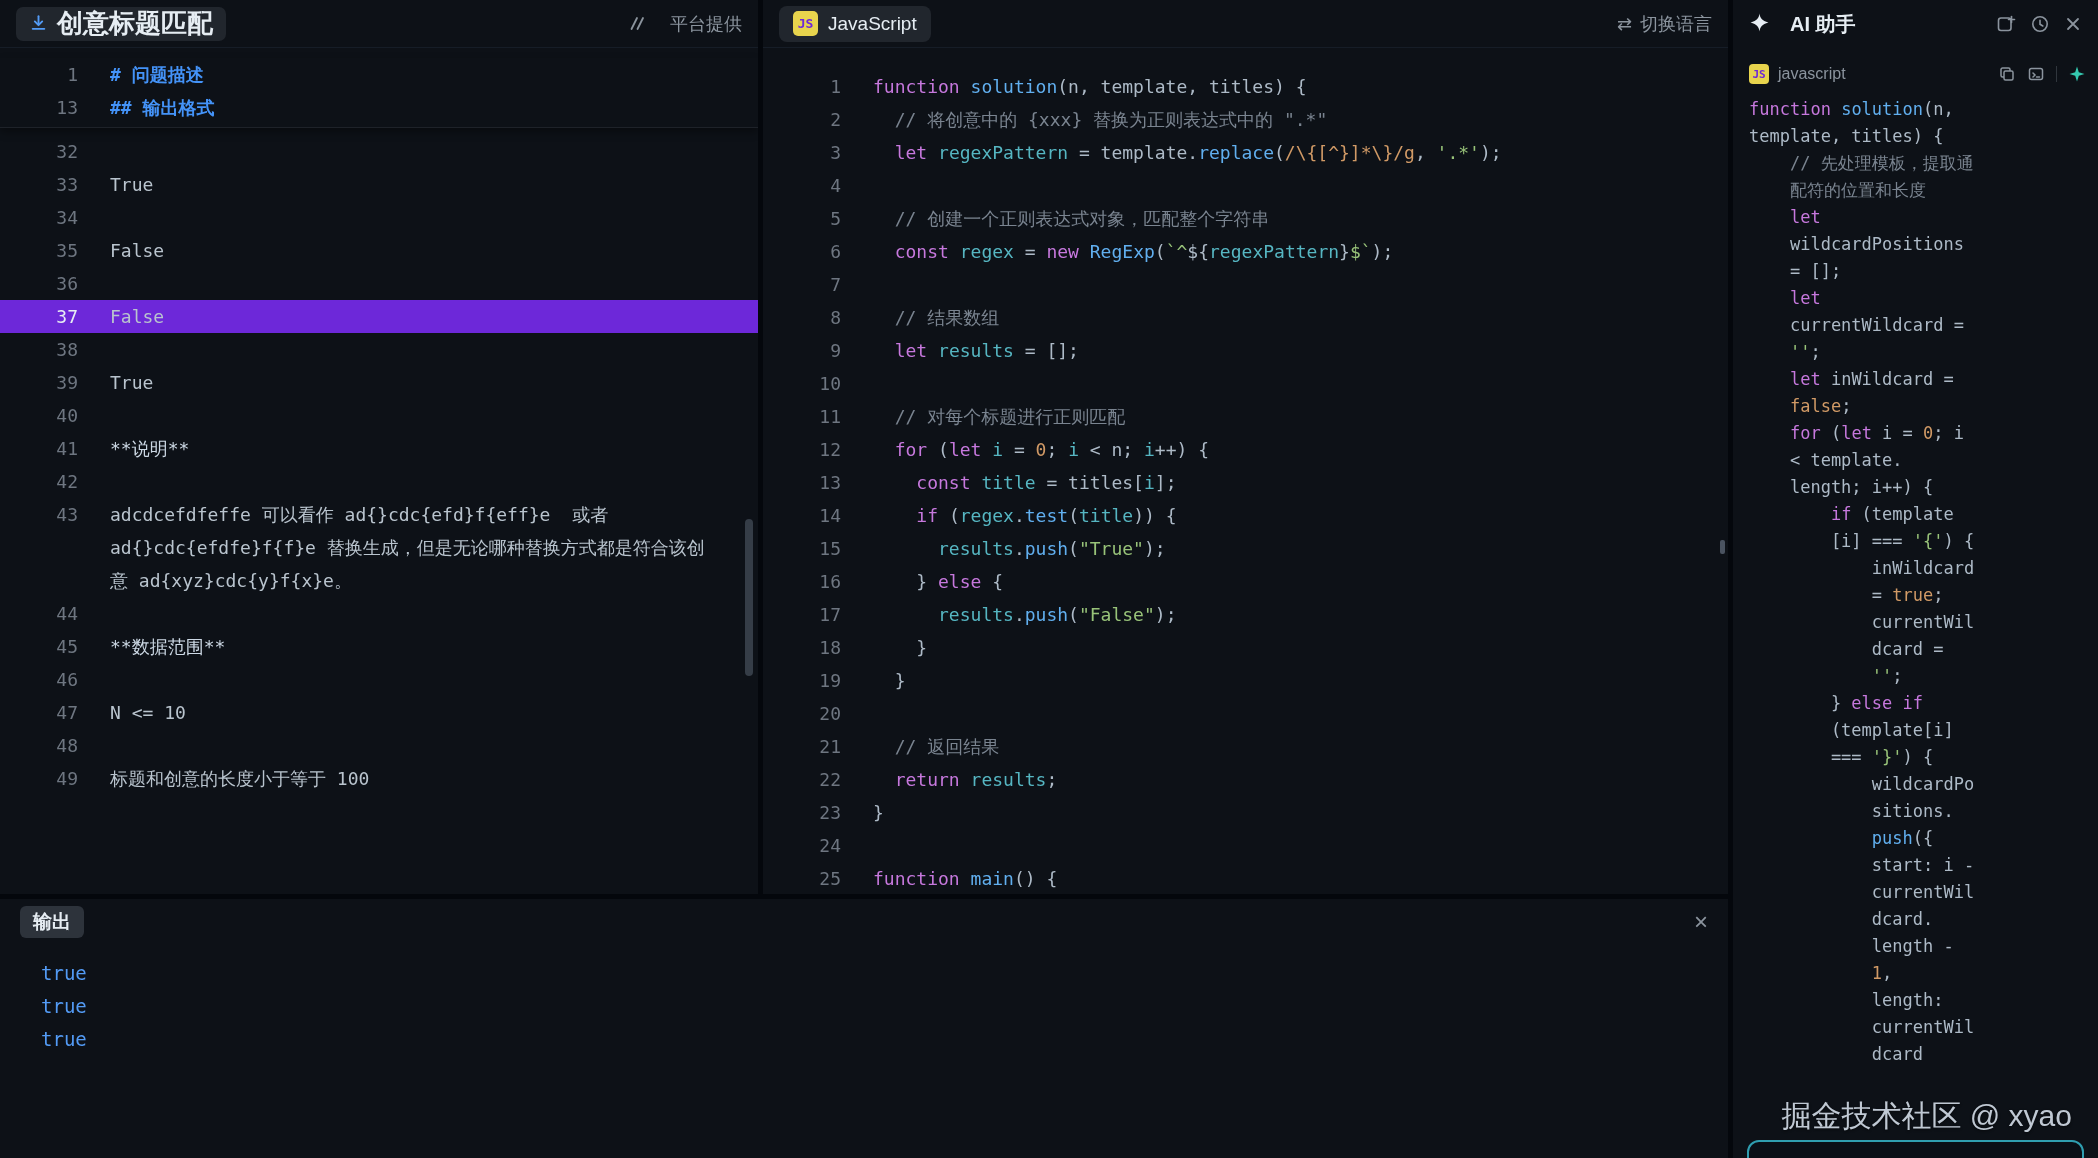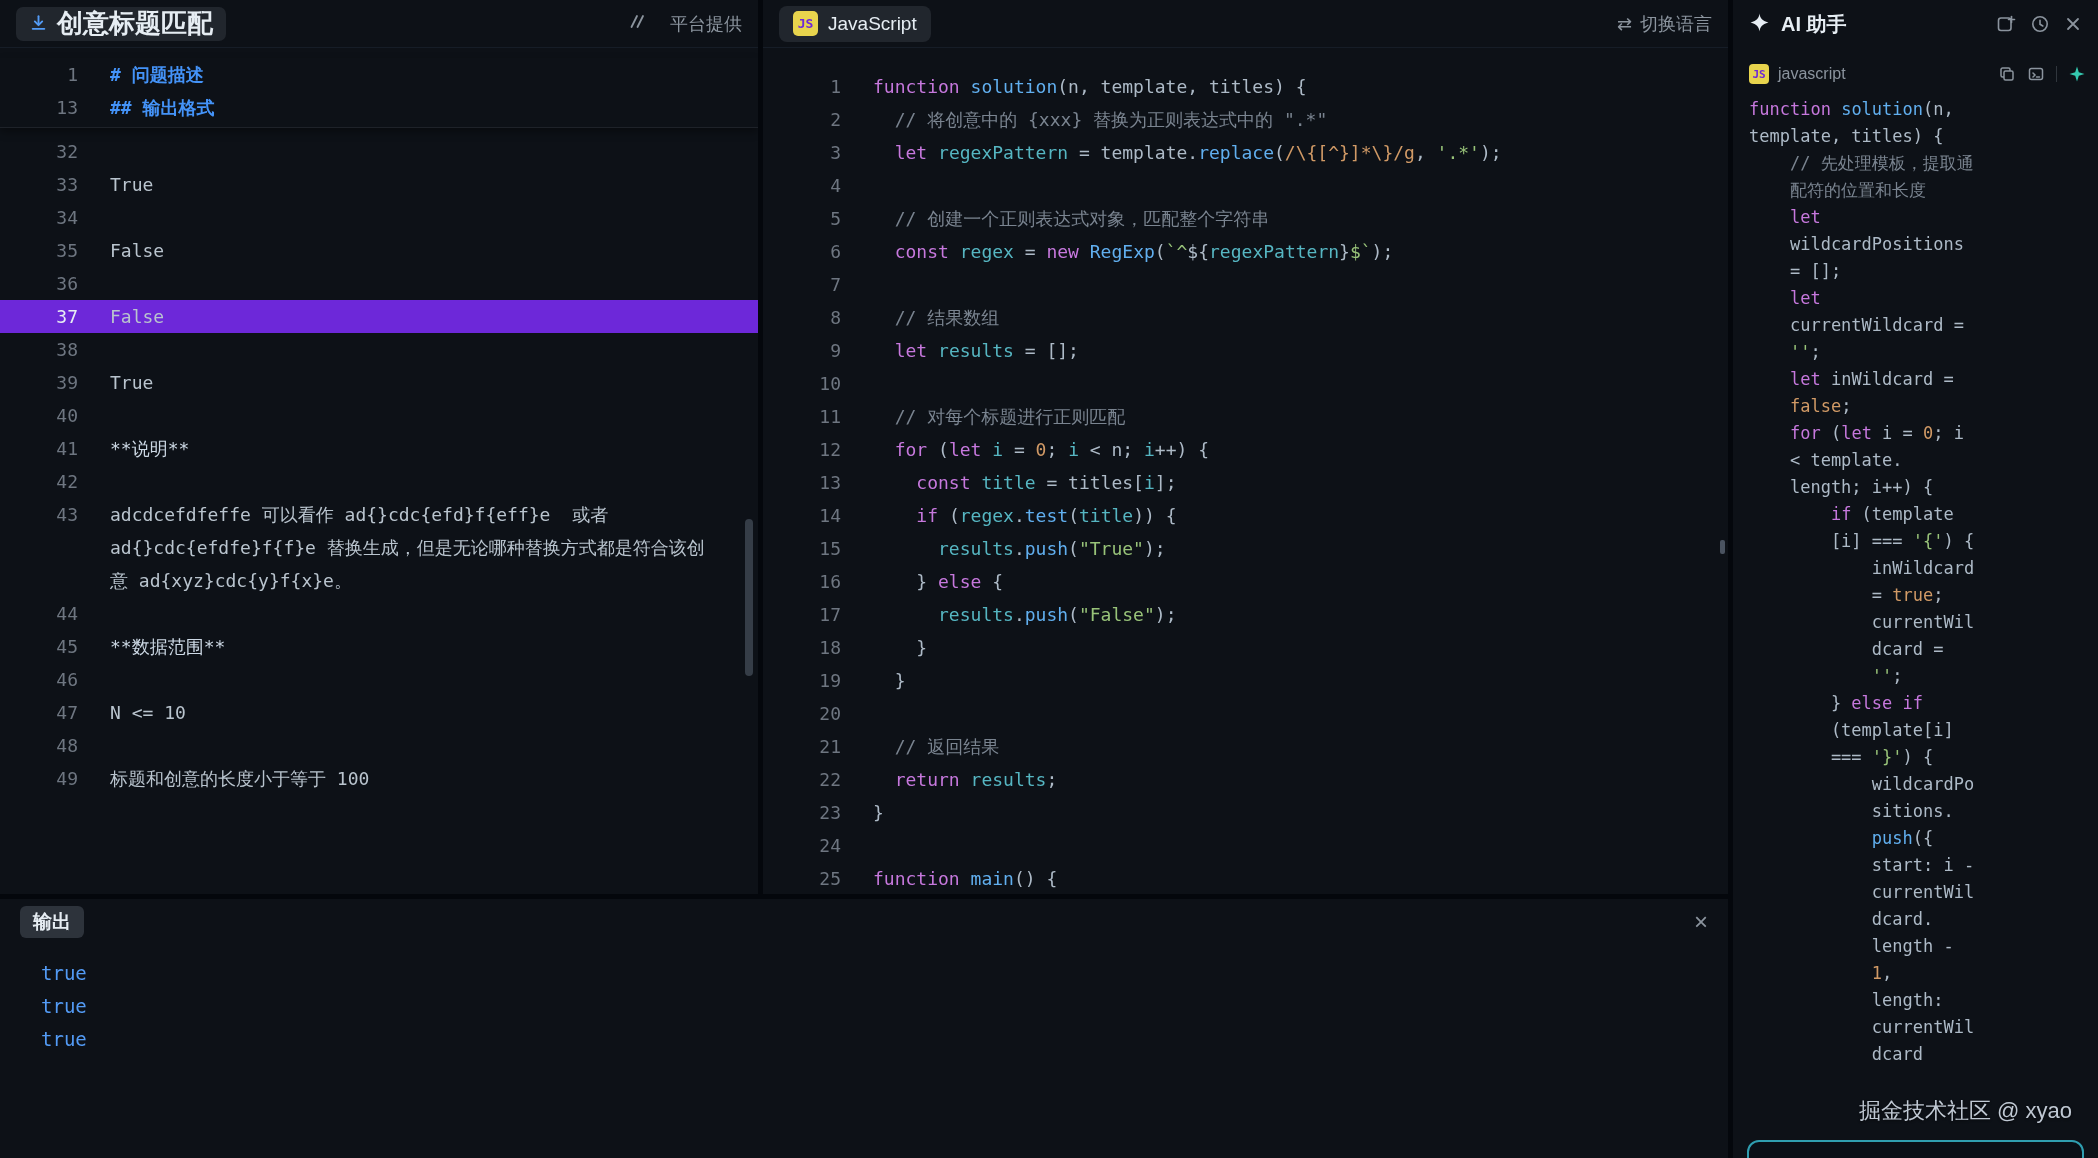--- a/index.html
+++ b/index.html
@@ -8,21 +8,21 @@
        font-family:"DejaVu Sans Mono","Liberation Mono",monospace;color:#adbac7;overflow:hidden;}
   .main-col{width:1728px;display:flex;flex-direction:column;gap:5px;}
   .top-row{height:894px;display:flex;gap:5px;}
   .panel{background:#0d1117;overflow:hidden;position:relative;}
   .desc-panel{width:758px;display:flex;flex-direction:column;}
   .editor-panel{flex:1;display:flex;flex-direction:column;}
   .panel-header{height:48px;flex:none;display:flex;align-items:center;padding:0 16px;
                 border-bottom:1px solid #161d27;font-family:"Liberation Sans","DejaVu Sans",sans-serif;}
   .title-chip{display:flex;align-items:center;gap:9px;background:#21262d;border-radius:7px;height:34px;
               padding:0 13px;color:#e6edf3;font-weight:bold;font-size:26px;}
-  .provider{margin-left:auto;display:flex;align-items:center;gap:24px;color:#8b949e;font-size:18px;}
+  .provider{margin-left:auto;display:flex;align-items:flex-end;gap:24px;color:#8b949e;font-size:18px;}
   .tab{display:flex;align-items:center;gap:10px;background:#21262d;border-radius:8px;height:36px;
        padding:0 14px;color:#e6edf3;font-size:19px;}
   .js-badge{display:inline-flex;align-items:center;justify-content:center;width:25px;height:25px;
             background:#e8d44d;color:#6d28d9;font-weight:bold;font-size:13px;border-radius:5px;
             font-family:"DejaVu Sans Mono",monospace;}
   .js-badge.small{width:20px;height:20px;font-size:11px;border-radius:4px;}
   .switch-lang{margin-left:auto;display:flex;align-items:center;gap:8px;color:#8b949e;font-size:18px;cursor:pointer;}
   .sw-icon{font-family:"DejaVu Sans",sans-serif;font-size:18px;}
   
   .body-scroll{flex:1;overflow:hidden;position:relative;}
@@ -46,33 +46,33 @@
   .output-panel{height:259px;background:#0d1117;position:relative;}
   .output-header{height:46px;display:flex;align-items:center;padding:0 20px;
                  font-family:"Liberation Sans","DejaVu Sans",sans-serif;}
   .output-chip{background:#2d333b;border-radius:6px;height:32px;display:inline-flex;align-items:center;
                padding:0 13px;color:#e6edf3;font-weight:bold;font-size:19px;}
   .output-close{margin-left:auto;color:#8b949e;font-size:24px;cursor:pointer;line-height:1;}
   #output-lines{padding:12px 0 0 41px;}
   .orow{color:#539bf5;font-size:19px;line-height:33px;}
   
   .ai-panel{width:365px;background:#0d1117;position:relative;overflow:hidden;display:flex;flex-direction:column;}
-  .ai-header{height:48px;flex:none;display:flex;align-items:center;gap:11px;padding:0 16px;
+  .ai-header{height:48px;flex:none;display:flex;align-items:center;gap:20px;padding:0 16px;
              font-family:"Liberation Sans","DejaVu Sans",sans-serif;}
   .ai-title{color:#e6edf3;font-weight:bold;font-size:20px;}
   .ai-actions{margin-left:auto;display:flex;align-items:center;gap:14px;}
   .ai-actions svg,.card-actions svg{display:block;}
   .code-card-header{height:40px;margin-top:6px;display:flex;align-items:center;gap:9px;padding:0 12px 0 16px;
                     color:#8b949e;font-size:16px;font-family:"Liberation Sans","DejaVu Sans",sans-serif;}
   .card-actions{margin-left:auto;display:flex;align-items:center;gap:11px;}
   .vdiv{width:1px;height:16px;background:#30363d;}
   #ai-code{padding:2px 6px 0 16px;}
   .airow{min-height:27px;line-height:27px;font-size:17px;white-space:pre;}
   .airow .ctext{margin-left:0;}
-  .watermark{position:absolute;right:26px;top:1096px;z-index:6;color:#cfd8e3;opacity:.92;font-size:22px;
+  .watermark{position:absolute;right:26px;top:1096px;z-index:6;color:#cfd8e3;opacity:.92;font-size:30px;
              font-family:"Liberation Sans","DejaVu Sans",sans-serif;text-shadow:0 1px 3px rgba(0,0,0,.6);}
   .ai-input{position:absolute;left:14px;right:14px;top:1140px;height:48px;z-index:5;background:#0a0f16;
             border:2px solid #2f9eb0;border-radius:12px;display:flex;align-items:center;padding:0 14px;}
   .ai-input input{flex:1;background:transparent;border:none;outline:none;color:#adbac7;font-size:17px;
                   font-family:"Liberation Sans","DejaVu Sans",sans-serif;}
   .icon-btn{cursor:pointer;color:#8b949e;}
 </style>
 </head>
 <body>
 

